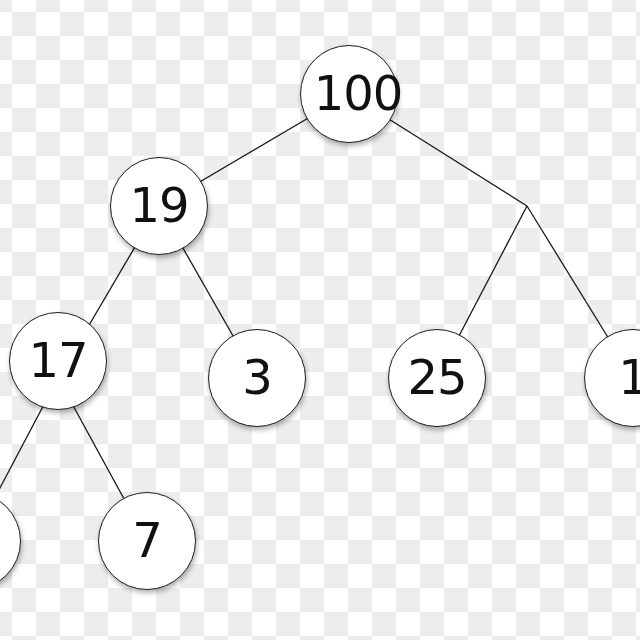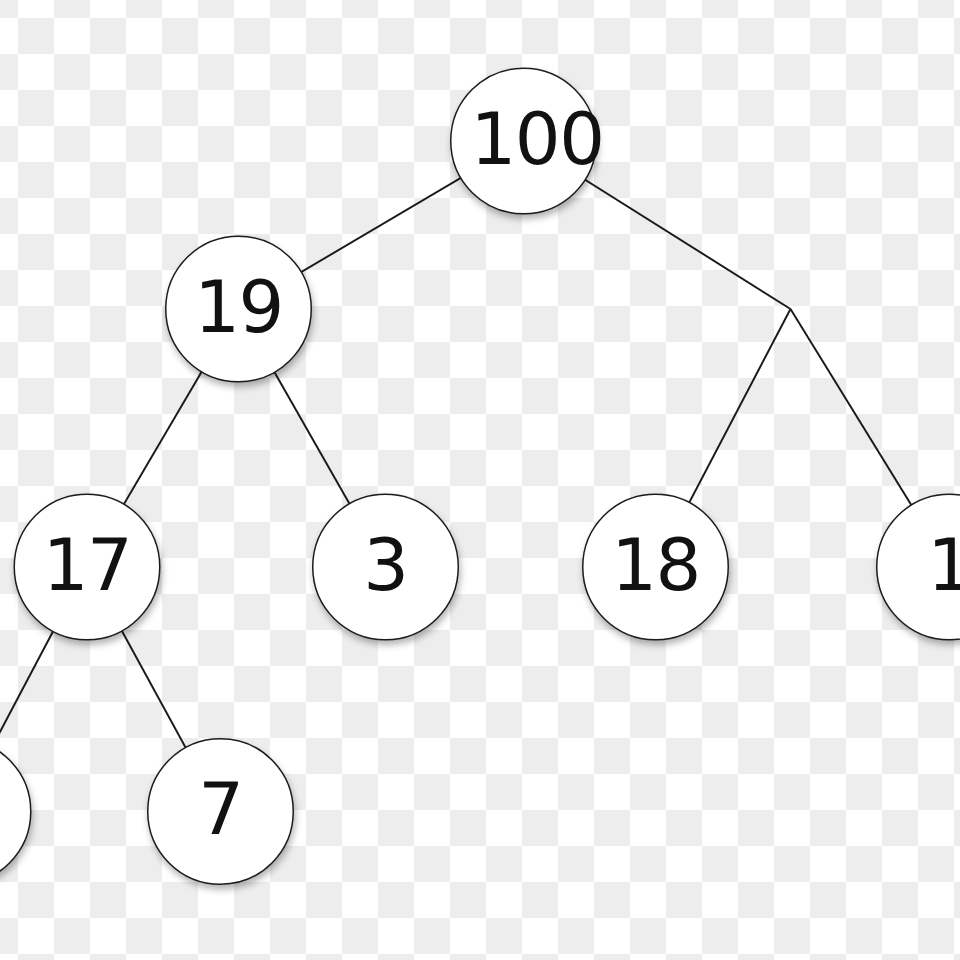--- a/index.html
+++ b/index.html
@@ -62,28 +62,28 @@
       <line x1="58" y1="378" x2="-28" y2="541" stroke="#1a1a1a" stroke-width="1.3"></line>
       <line x1="58" y1="378" x2="147" y2="541" stroke="#1a1a1a" stroke-width="1.3"></line>
     </svg>
 
 <div class="tree-node" style="left: 300px; top: 45px; padding-left: 18px;">
       <span class="node-label">100</span>
     </div>
     <div class="tree-node" style="left: 110px; top: 157px;">
       <span class="node-label">19</span>
     </div>
-    <div class="tree-node" style="left: 9px; top: 329px;">
+    <div class="tree-node" style="left: 9px; top: 312px;">
       <span class="node-label">17</span>
     </div>
     <div class="tree-node" style="left: 208px; top: 329px;">
       <span class="node-label">3</span>
     </div>
     <div class="tree-node" style="left: 388px; top: 329px;">
-      <span class="node-label">18</span>
+      <span class="node-label">25</span>
     </div>
     <div class="tree-node" style="left: 584px; top: 329px;">
       <span class="node-label">1</span>
     </div>
     <div class="tree-node" style="left: -77px; top: 492px;">
       <span class="node-label"></span>
     </div>
     <div class="tree-node" style="left: 98px; top: 492px;">
       <span class="node-label">7</span>
     </div>

